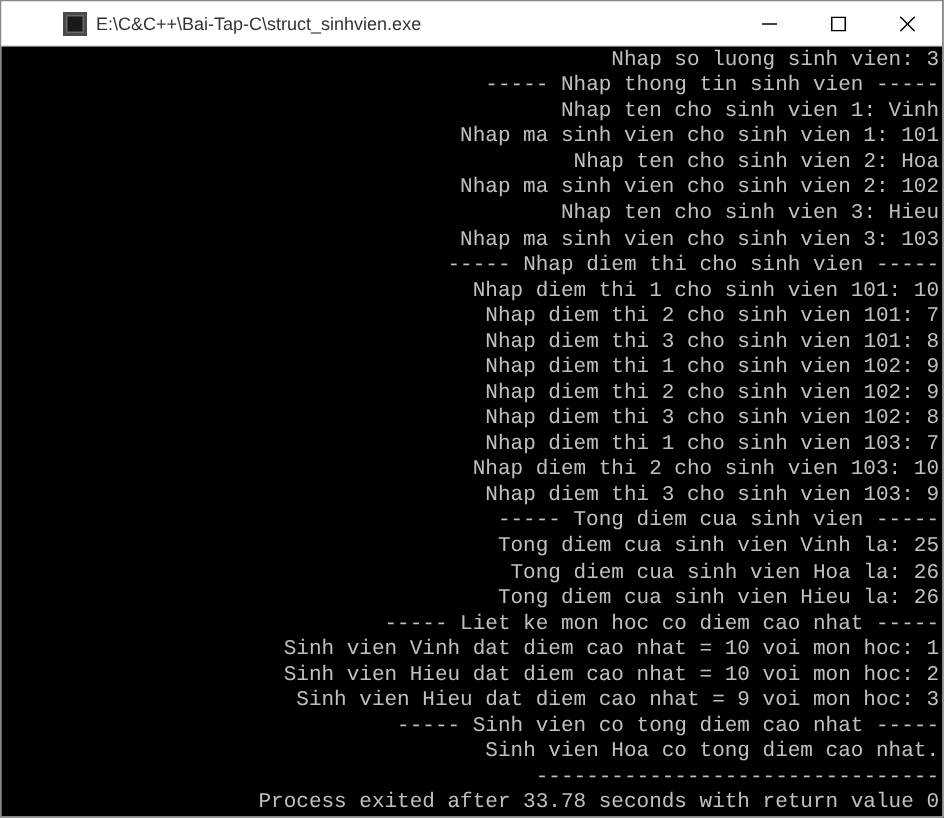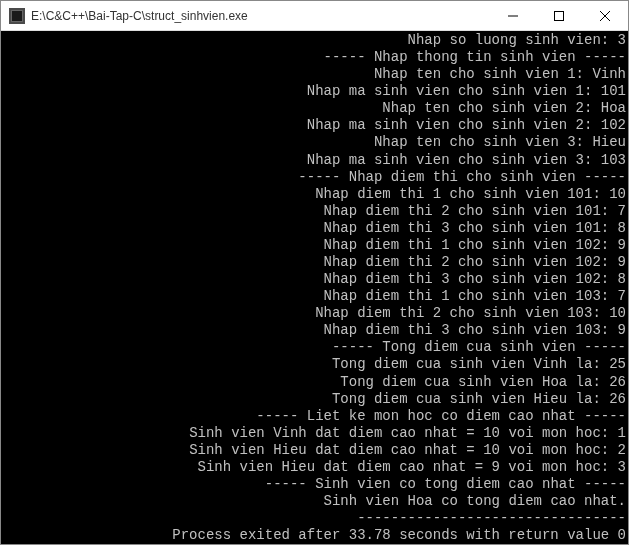--- a/index.html
+++ b/index.html
@@ -28,20 +28,21 @@
       display: flex;
       align-items: center;
       justify-content: space-between;
       padding-left: 8px;
       border-bottom: 1px solid #ddd;
     }
     .title-bar-left {
       display: flex;
       align-items: center;
       gap: 6px;
+      margin-left: 33px;
     }
     .title-icon {
       width: 16px;
       height: 16px;
       background: #4a4a4a;
       position: relative;
     }
     .title-icon::before {
       content: "";
       position: absolute;

